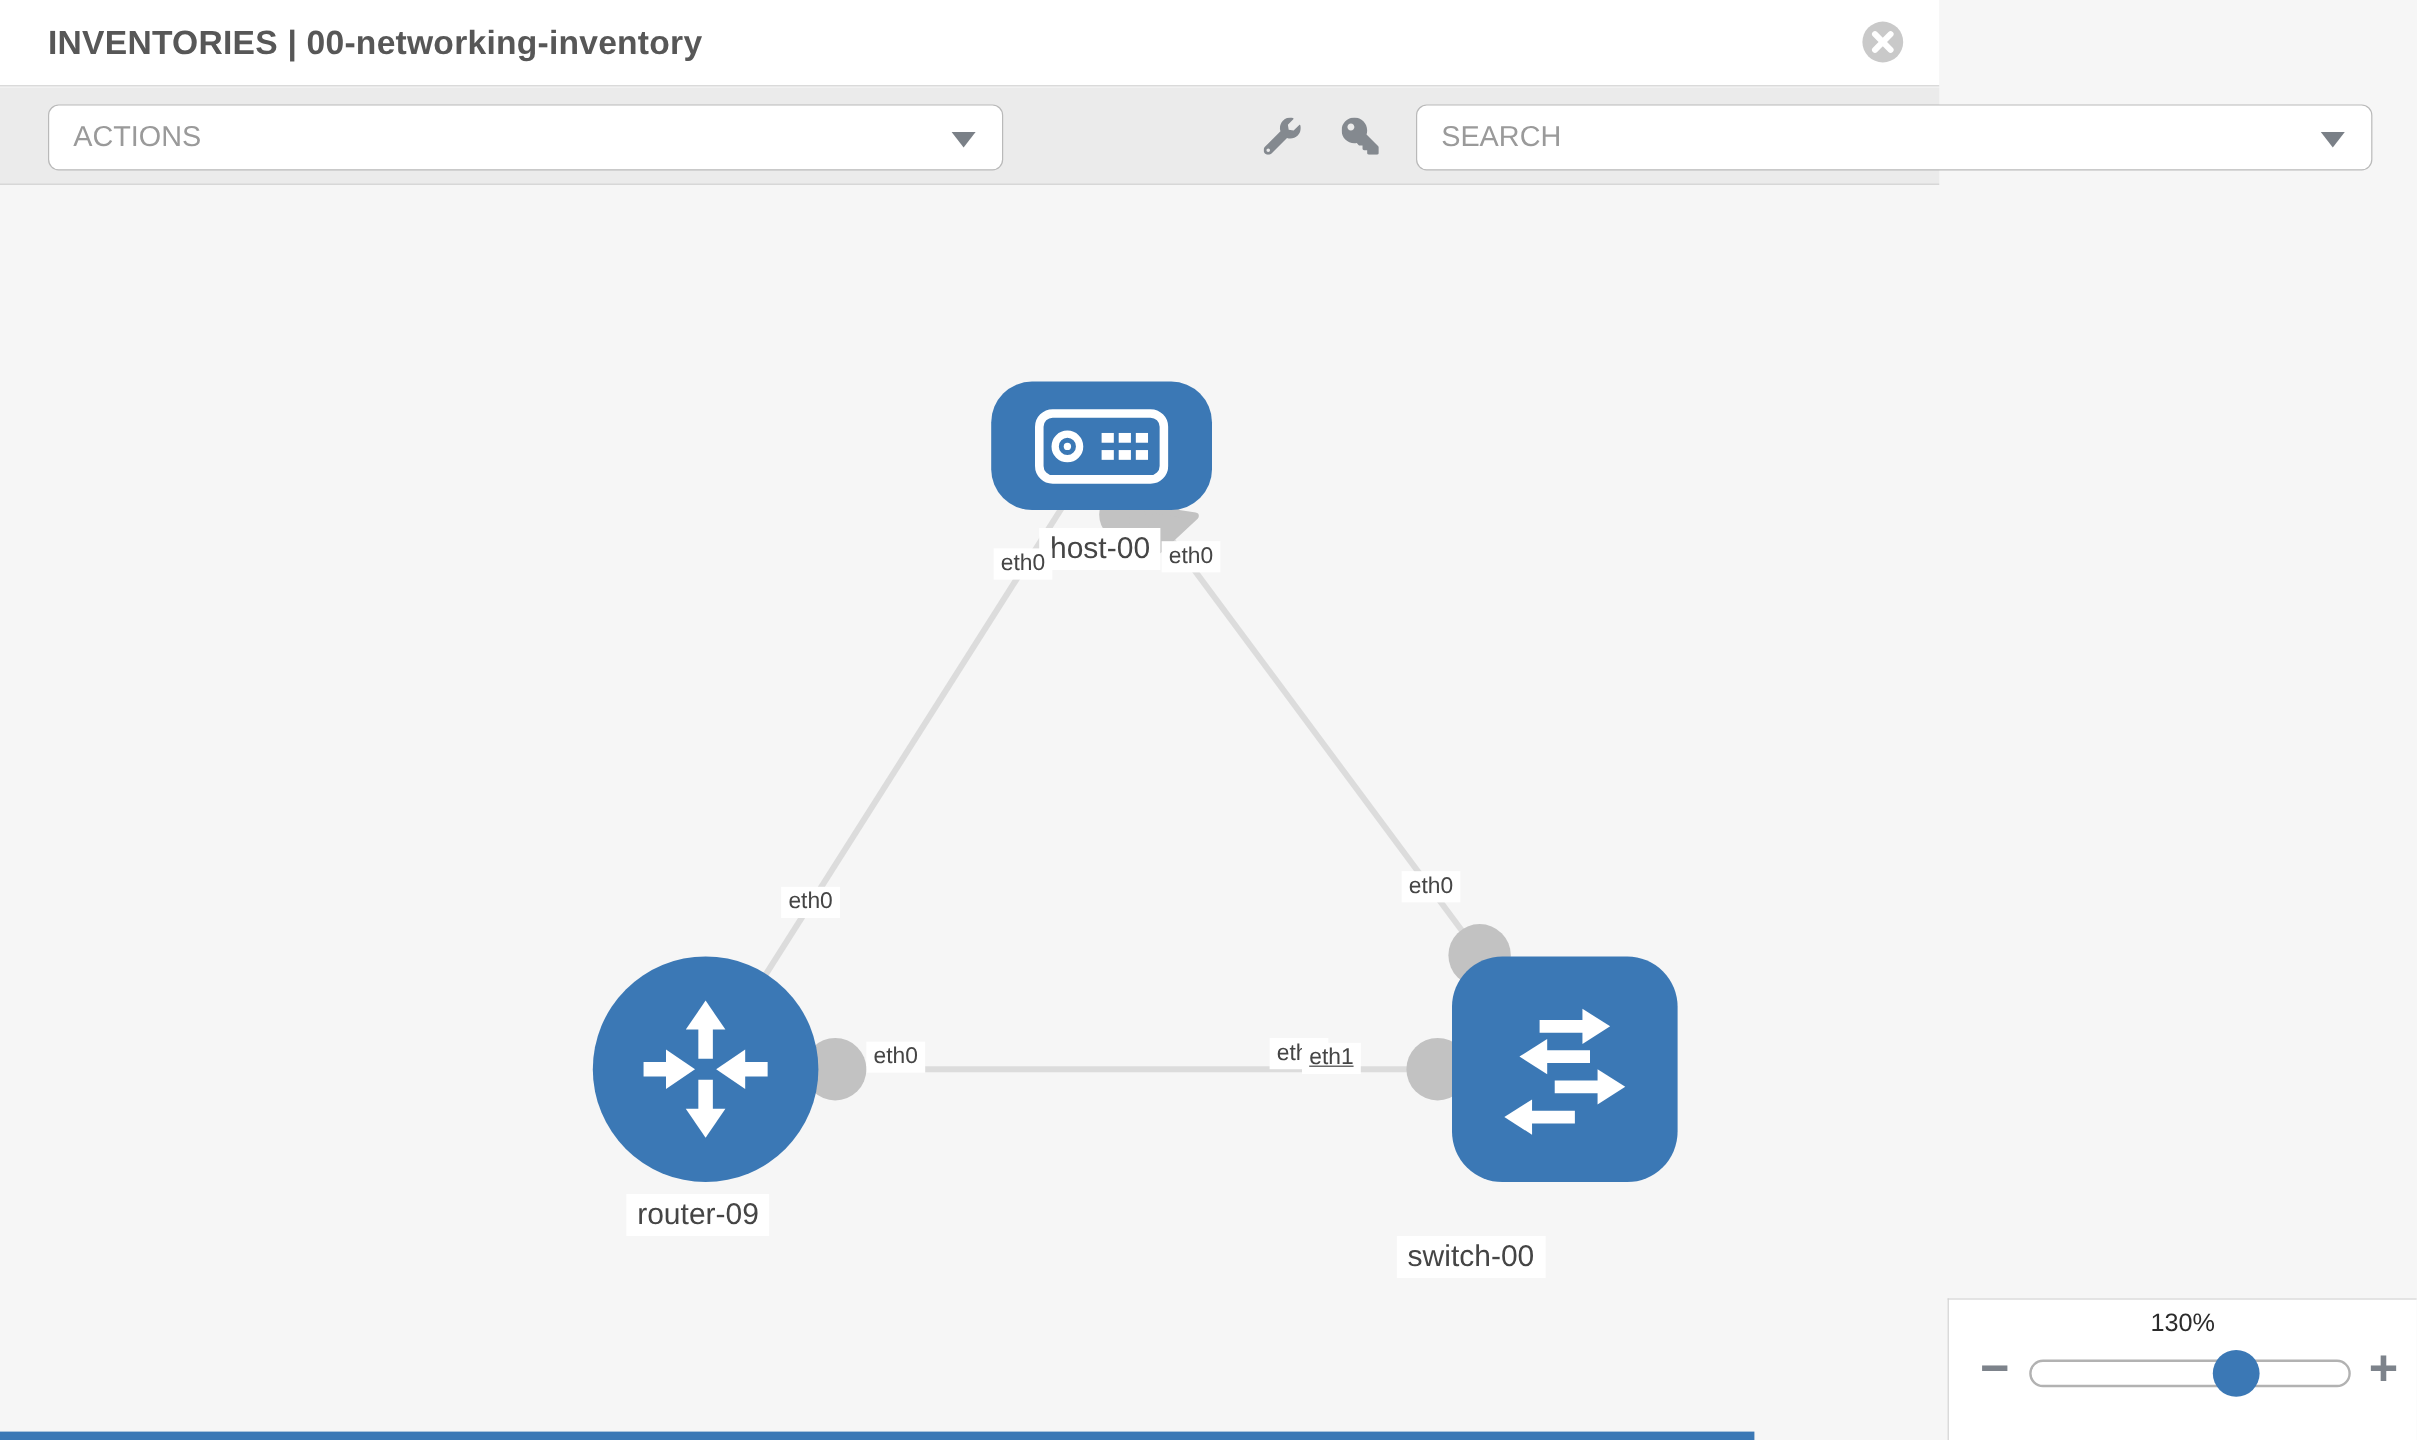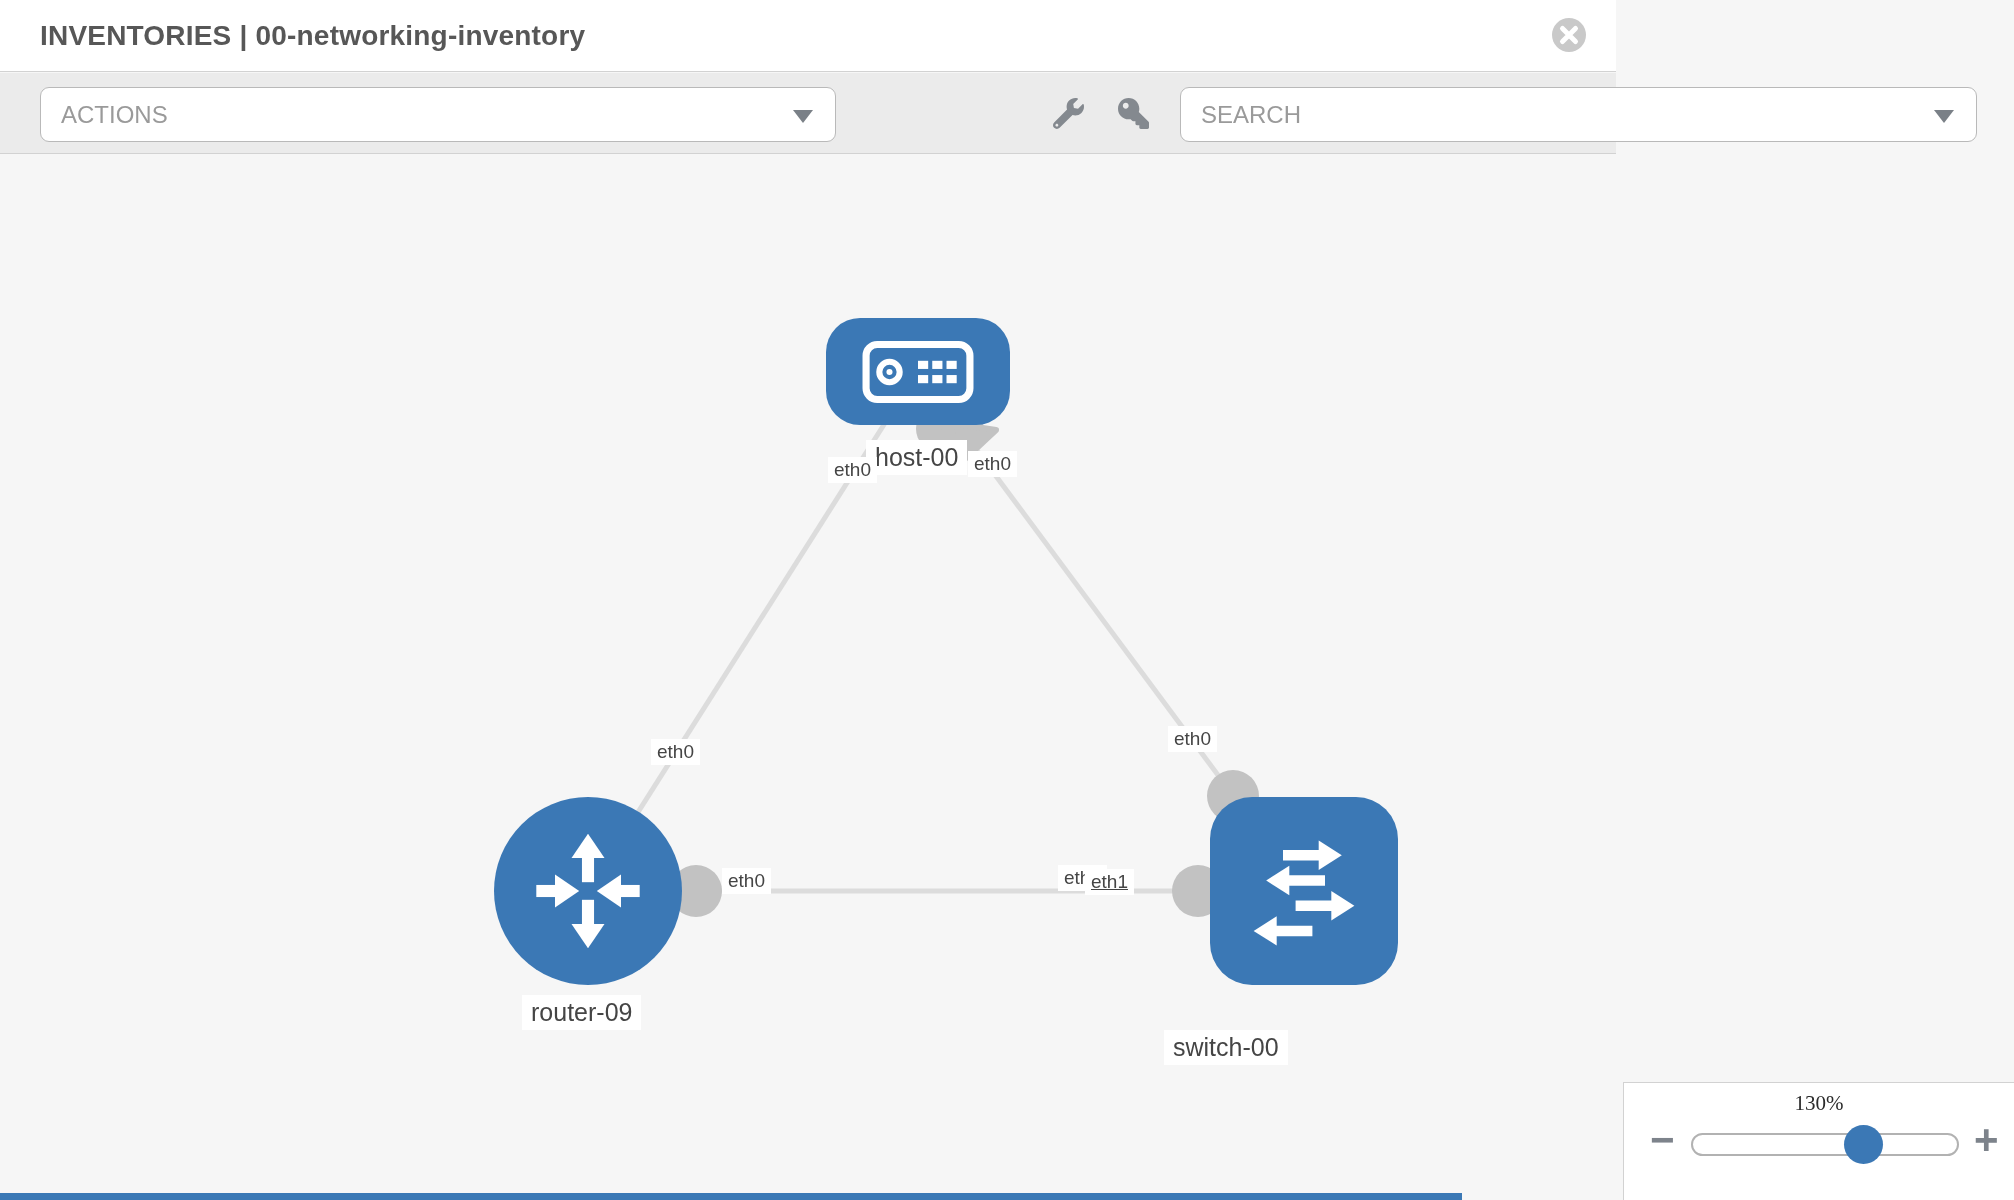--- a/index.html
+++ b/index.html
@@ -43,21 +43,21 @@
   .node-router{left:494px;top:797px;width:188px;height:188px;border-radius:50%;}
   .node-switch{left:1210px;top:797px;width:188px;height:188px;border-radius:42px;}
   .chip{position:absolute;background:var(--chip-bg);color:var(--label-text);white-space:nowrap;z-index:3;}
   .chip-node{font-size:25px;padding:3px 9px;z-index:3;}
   .chip-eth{font-size:19px;padding:2px 6px;}
   .chip-behind{z-index:3;}
   .chip-front{z-index:4;}
 
   
   .zoom-panel{position:absolute;left:1623px;top:1082px;width:391px;height:118px;background:#fff;border-left:1px solid var(--panel-border);border-top:1px solid var(--panel-border);z-index:6;}
-  .zoom-value{position:absolute;left:0;top:8px;width:100%;text-align:center;font-size:21px;color:#2b2b2b;font-family:Liberation Serif, serif;}
+  .zoom-value{position:absolute;left:0;top:8px;width:100%;text-align:center;font-size:21px;color:#2b2b2b;}
   .zoom-minus,.zoom-plus{position:absolute;top:36px;font-size:42px;font-weight:700;color:#7d838b;line-height:42px;cursor:pointer;}
   .zoom-minus{left:26px;}
   .zoom-plus{left:350px;}
   .zoom-track{position:absolute;left:67px;top:50px;width:268px;height:23px;background:#fff;border:2px solid #b2b2b2;border-radius:12px;cursor:pointer;}
   .zoom-handle{position:absolute;left:220px;top:42px;width:39px;height:39px;border-radius:50%;background:var(--node-blue);cursor:grab;}
 
   .bottom-accent{position:absolute;left:0;bottom:0;width:1462px;height:7px;background:var(--node-blue);z-index:4;}
 </style>
 </head>
 <body>

